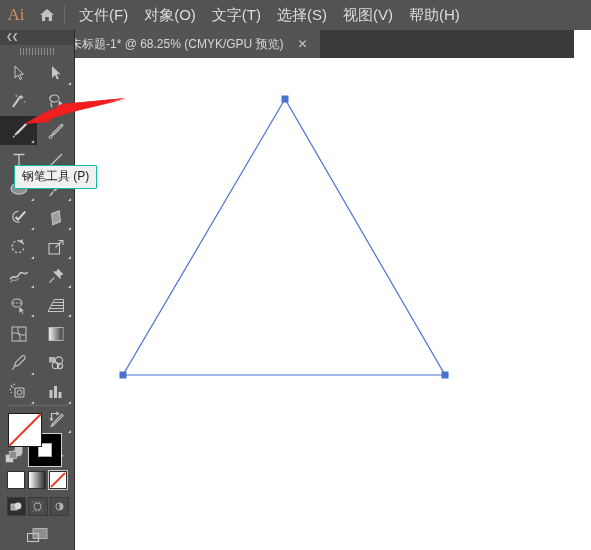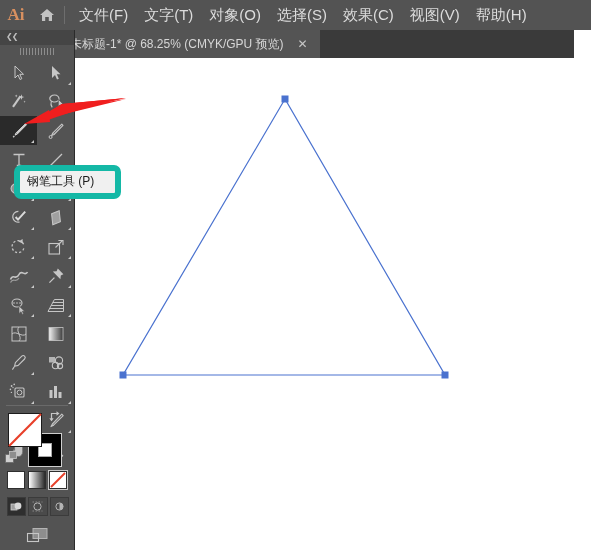--- a/index.html
+++ b/index.html
@@ -11,21 +11,21 @@
   }
   #app{position:relative;width:591px;height:550px;}
 
   
   .menubar{
     position:absolute;left:0;top:0;width:591px;height:30px;
     background:#535353;display:flex;align-items:center;
   }
   .ai-logo{
     width:32px;height:30px;display:flex;align-items:center;justify-content:center;
-    color:#d89060;font-size:17px;font-weight:bold;letter-spacing:0px;
+    color:#d89060;font-size:17px;font-weight:normal;letter-spacing:0px;
     font-family:"Liberation Serif","DejaVu Serif",serif;
   }
   .home-btn{
     width:30px;height:30px;display:flex;align-items:center;justify-content:center;
   }
   .menu-sep{width:1px;height:18px;background:#6e6e6e;margin:0 6px 0 2px;}
   .menu-items{display:flex;align-items:center;height:30px;}
   .menu-item{
     color:#dcdcdc;font-size:15px;padding:0 8px;height:30px;
     display:flex;align-items:center;white-space:nowrap;
@@ -87,22 +87,22 @@
   .tool-cell .corner{
     position:absolute;right:3px;bottom:2px;
     width:0;height:0;border-left:3px solid transparent;
     border-bottom:3px solid #c9c9c9;
   }
   .tool-cell svg{display:block;}
 
   
   .tooltip{
     position:absolute;left:14px;top:135px;
-    background:#f0f0f0;border:6px solid #14b8a6;
-    padding:2px 21px 3px 7px;border-radius:7px;
+    background:#f0f0f0;border:1px solid #14b8a6;
+    padding:2px 7px 3px 7px;border-radius:1px;
     font-size:12px;color:#1d1d1d;white-space:nowrap;
     z-index:40;
   }
 
   
   .color-block{
     position:absolute;left:0;top:375px;width:74px;height:145px;
   }
   .cb-divider{
     position:absolute;left:6px;top:0;width:62px;height:1px;background:#6a6a6a;
@@ -168,24 +168,23 @@
       <span>Ai</span>
     </div>
     <div class="home-btn">
       <svg width="16" height="14" viewBox="0 0 16 14">
         <path d="M8 1 L15 7 L13 7 L13 13 L9.8 13 L9.8 9 L6.2 9 L6.2 13 L3 13 L3 7 L1 7 Z" fill="#c2c2c2"></path>
       </svg>
     </div>
     <div class="menu-sep"></div>
     <div class="menu-items">
       <div class="menu-item">文件(F)</div>
+      <div class="menu-item">对象(O)</div>
       <div class="menu-item">文字(T)</div>
-      <div class="menu-item">对象(O)</div>
       <div class="menu-item">选择(S)</div>
-      <div class="menu-item">效果(C)</div>
       <div class="menu-item">视图(V)</div>
       <div class="menu-item">帮助(H)</div>
     </div>
   </div>
 
   <div class="tabbar">
     <div class="doc-tab" style="width: 262px;">
       <span class="doc-tab-title">未标题-1* @ 68.25% (CMYK/GPU 预览)</span>
       <span class="doc-tab-close">✕</span>
     </div>

